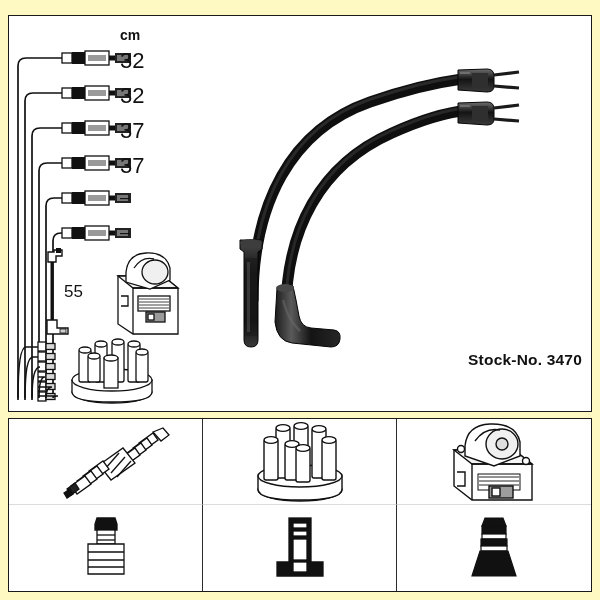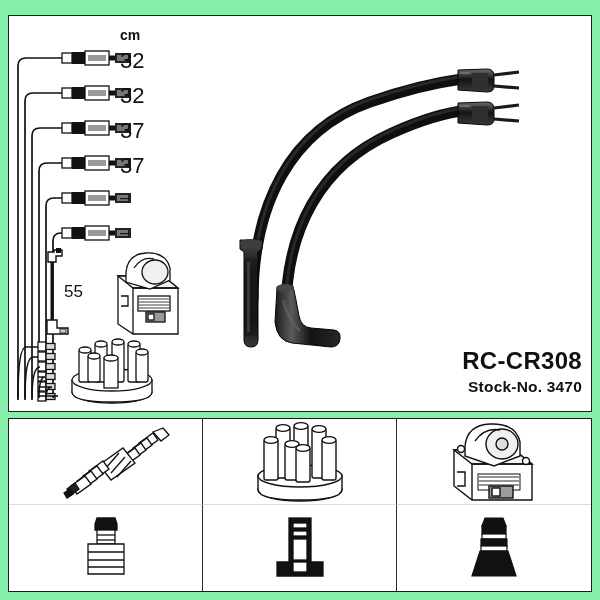--- a/index.html
+++ b/index.html
@@ -8,21 +8,21 @@
     padding: 0;
     background: #ffffff;
   }
   body {
     font-family: "Liberation Sans", sans-serif;
   }
   #root {
     position: relative;
     width: 600px;
     height: 600px;
-    background: #86efac;
+    background: #fef9c3;
     overflow: hidden;
   }
 
   
   .main-panel {
     position: absolute;
     left: 8px;
     top: 15px;
     width: 584px;
     height: 397px;
@@ -345,21 +345,20 @@
   <div class="meas" style="top:48px">32</div>
   <div class="meas" style="top:83px">32</div>
   <div class="meas" style="top:118px">37</div>
   <div class="meas" style="top:153px">37</div>
   <div class="meas dash" style="top:188px">–</div>
   <div class="meas dash" style="top:223px">–</div>
 
   <div class="len34">55</div>
 
   <div class="title-block">
-    <div class="part-code">RC-CR308</div>
     <div class="stock-no">Stock-No. 3470</div>
   </div>
 
   <div class="bottom-grid">
 
     <div class="cell col1 row1">
       <svg class="ico" width="150" height="78" viewBox="0 0 150 78">
         <g stroke="#111" stroke-width="1.3" fill="#fff">
 
           <path d="M122,9 L132,5 L138,12 L130,18 Z"></path>

